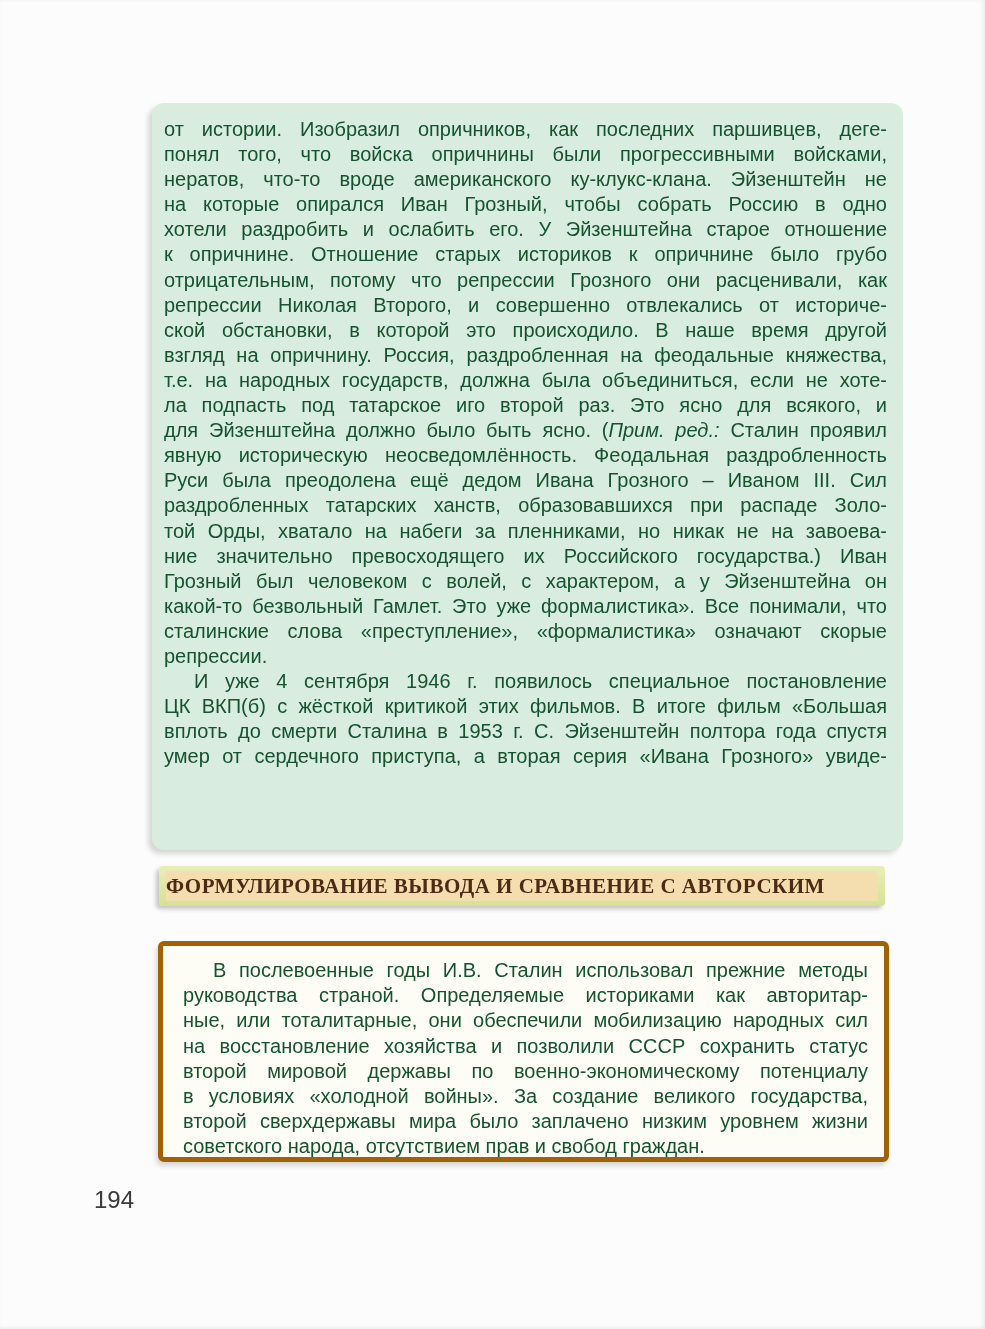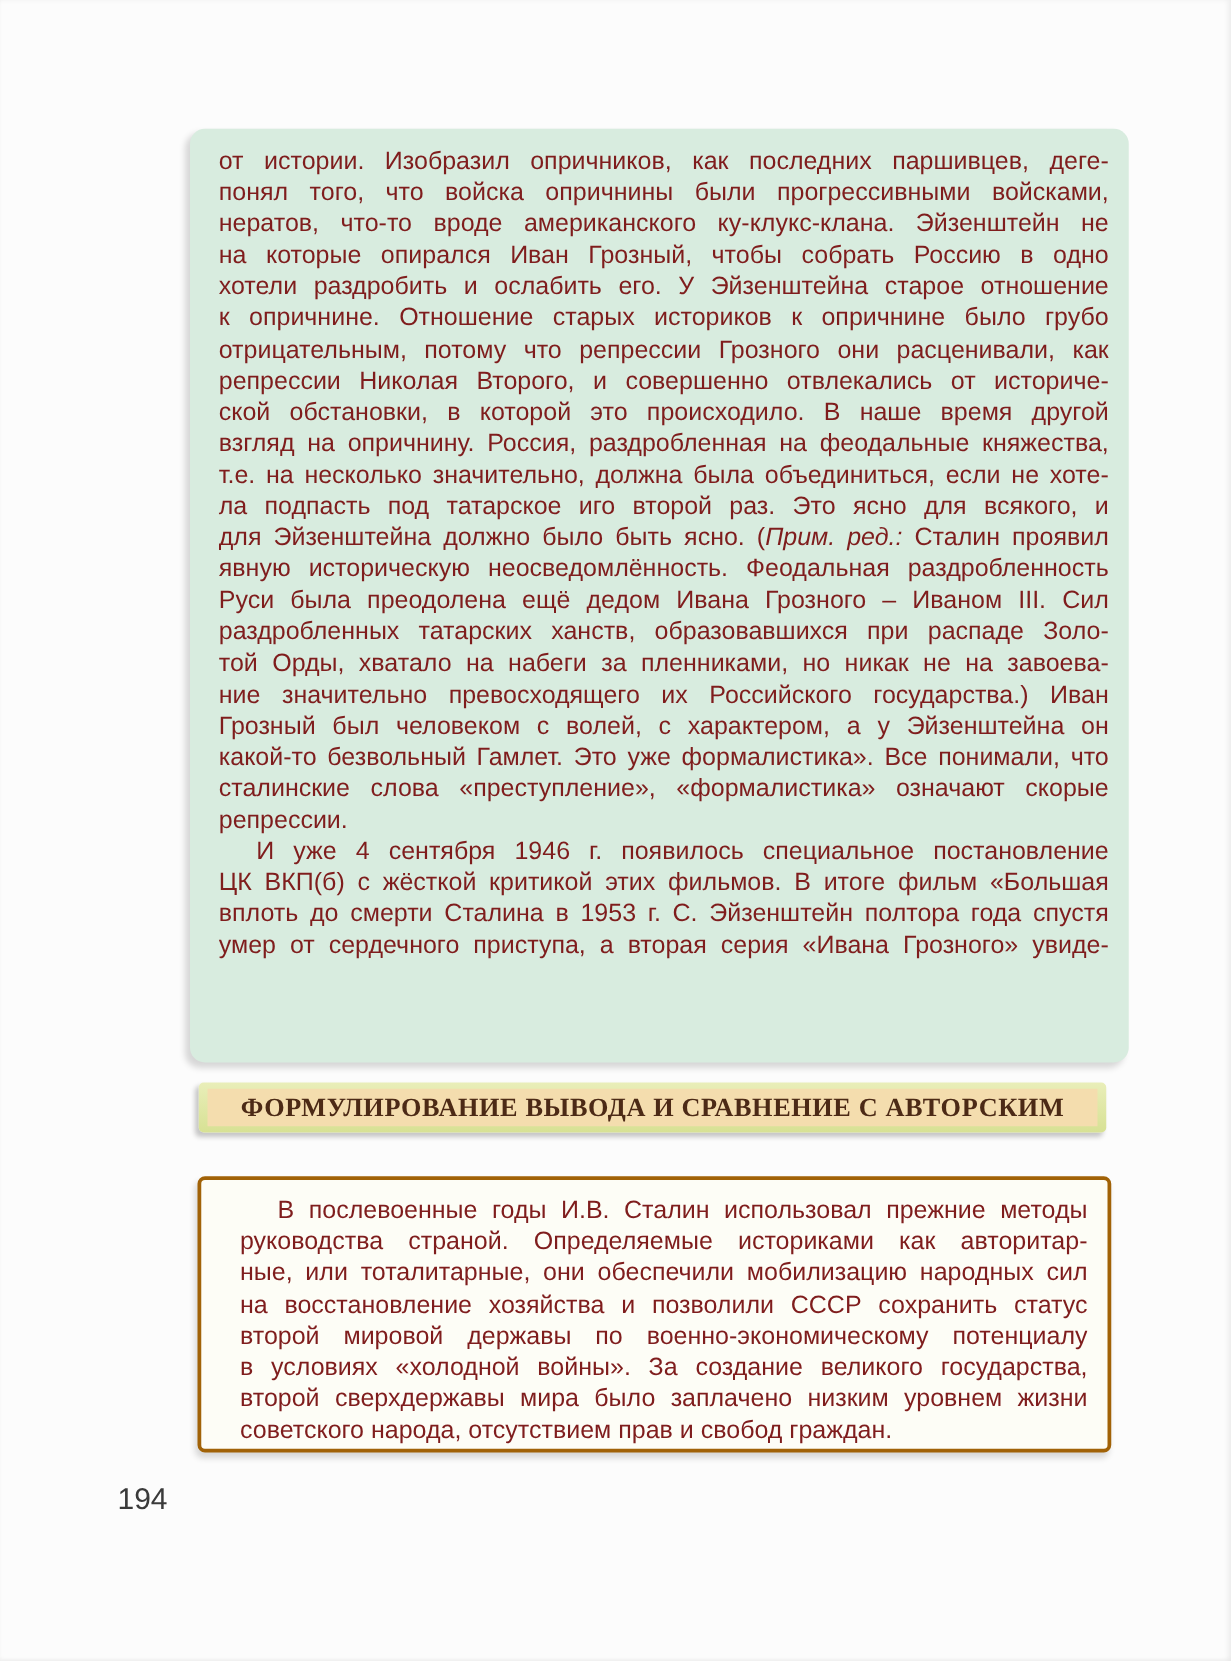--- a/index.html
+++ b/index.html
@@ -21,27 +21,26 @@
     background: #d8ecdf;
     border-radius: 12px;
     box-shadow: -4px 4px 5px rgba(0,0,0,0.15);
     box-sizing: border-box;
     padding: 14px 16px 0 12px;
   }
 
   .bodytext .line {
     font-size: 20px;
     line-height: 25.1px;
-    color: #7f1d1d;
+    color: #14532d;
     text-align: justify;
     text-align-last: justify;
     -moz-text-align-last: justify;
     white-space: nowrap;
     overflow: hidden;
-    margin-left: 11px;
   }
   .bodytext .line.last {
     text-align-last: left;
     -moz-text-align-last: left;
   }
   .bodytext .line.indent { text-indent: 30px; }
   .bodytext .it { font-style: italic; }
 
   
   .section-header {
@@ -52,38 +51,37 @@
     border-radius: 4px;
     box-shadow: -3px 3px 4px rgba(0,0,0,0.22);
     box-sizing: border-box;
     padding: 5px 7px;
   }
   .section-header-inner {
     width: 100%; height: 100%;
     background: #f4ddae;
     display: flex;
     align-items: center;
-    justify-content: center;
   }
   .section-header-title {
     font-family: "Liberation Serif", serif;
     font-weight: bold;
     font-size: 21px;
     letter-spacing: 0.5px;
     color: #4c2a16;
     white-space: nowrap;
   }
 
   
   .conclusion-box {
     position: absolute;
     left: 158px; top: 941px;
     width: 731px; height: 221px;
     background: #fdfdf6;
-    border: 3px solid #a16207;
+    border: 5px solid #a16207;
     border-radius: 6px;
     box-shadow: -2px 4px 5px rgba(0,0,0,0.15);
     box-sizing: border-box;
     padding: 12px 16px 0 20px;
   }
   .conclusion-box .line { line-height: 25.2px; }
 
   
   .page-number {
     position: absolute;
@@ -101,21 +99,21 @@
       <div class="line"><span>от истории. Изобразил опричников, как последних паршивцев, деге-</span></div>
       <div class="line"><span>понял того, что войска опричнины были прогрессивными войсками,</span></div>
       <div class="line"><span>нератов, что-то вроде американского ку-клукс-клана. Эйзенштейн не</span></div>
       <div class="line"><span>на которые опирался Иван Грозный, чтобы собрать Россию в одно</span></div>
       <div class="line"><span>хотели раздробить и ослабить его. У Эйзенштейна старое отношение</span></div>
       <div class="line"><span>к опричнине. Отношение старых историков к опричнине было грубо</span></div>
       <div class="line"><span>отрицательным, потому что репрессии Грозного они расценивали, как</span></div>
       <div class="line"><span>репрессии Николая Второго, и совершенно отвлекались от историче-</span></div>
       <div class="line"><span>ской обстановки, в которой это происходило. В наше время другой</span></div>
       <div class="line"><span>взгляд на опричнину. Россия, раздробленная на феодальные княжества,</span></div>
-      <div class="line"><span>т.е. на несколько значительно, должна была объединиться, если не хоте-</span></div>
+      <div class="line"><span>т.е. на народных государств, должна была объединиться, если не хоте-</span></div>
       <div class="line"><span>ла подпасть под татарское иго второй раз. Это ясно для всякого, и</span></div>
       <div class="line"><span>для Эйзенштейна должно было быть ясно. (</span><span class="it">Прим. ред.:</span><span> Сталин проявил</span></div>
       <div class="line"><span>явную историческую неосведомлённость. Феодальная раздробленность</span></div>
       <div class="line"><span>Руси была преодолена ещё дедом Ивана Грозного – Иваном III. Сил</span></div>
       <div class="line"><span>раздробленных татарских ханств, образовавшихся при распаде Золо-</span></div>
       <div class="line"><span>той Орды, хватало на набеги за пленниками, но никак не на завоева-</span></div>
       <div class="line"><span>ние значительно превосходящего их Российского государства.) Иван</span></div>
       <div class="line"><span>Грозный был человеком с волей, с характером, а у Эйзенштейна он</span></div>
       <div class="line"><span>какой-то безвольный Гамлет. Это уже формалистика». Все понимали, что</span></div>
       <div class="line"><span>сталинские слова «преступление», «формалистика» означают скорые</span></div>

